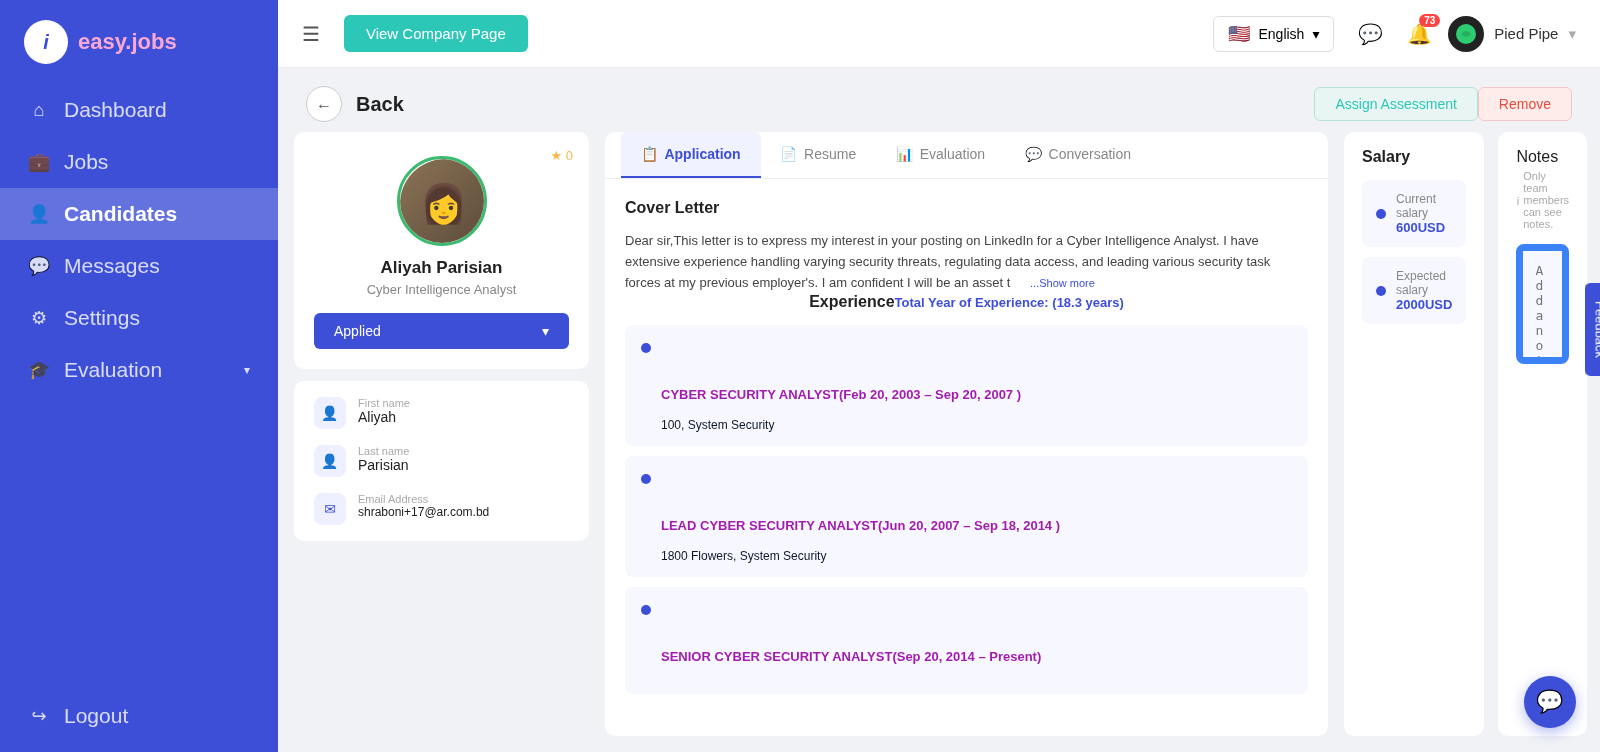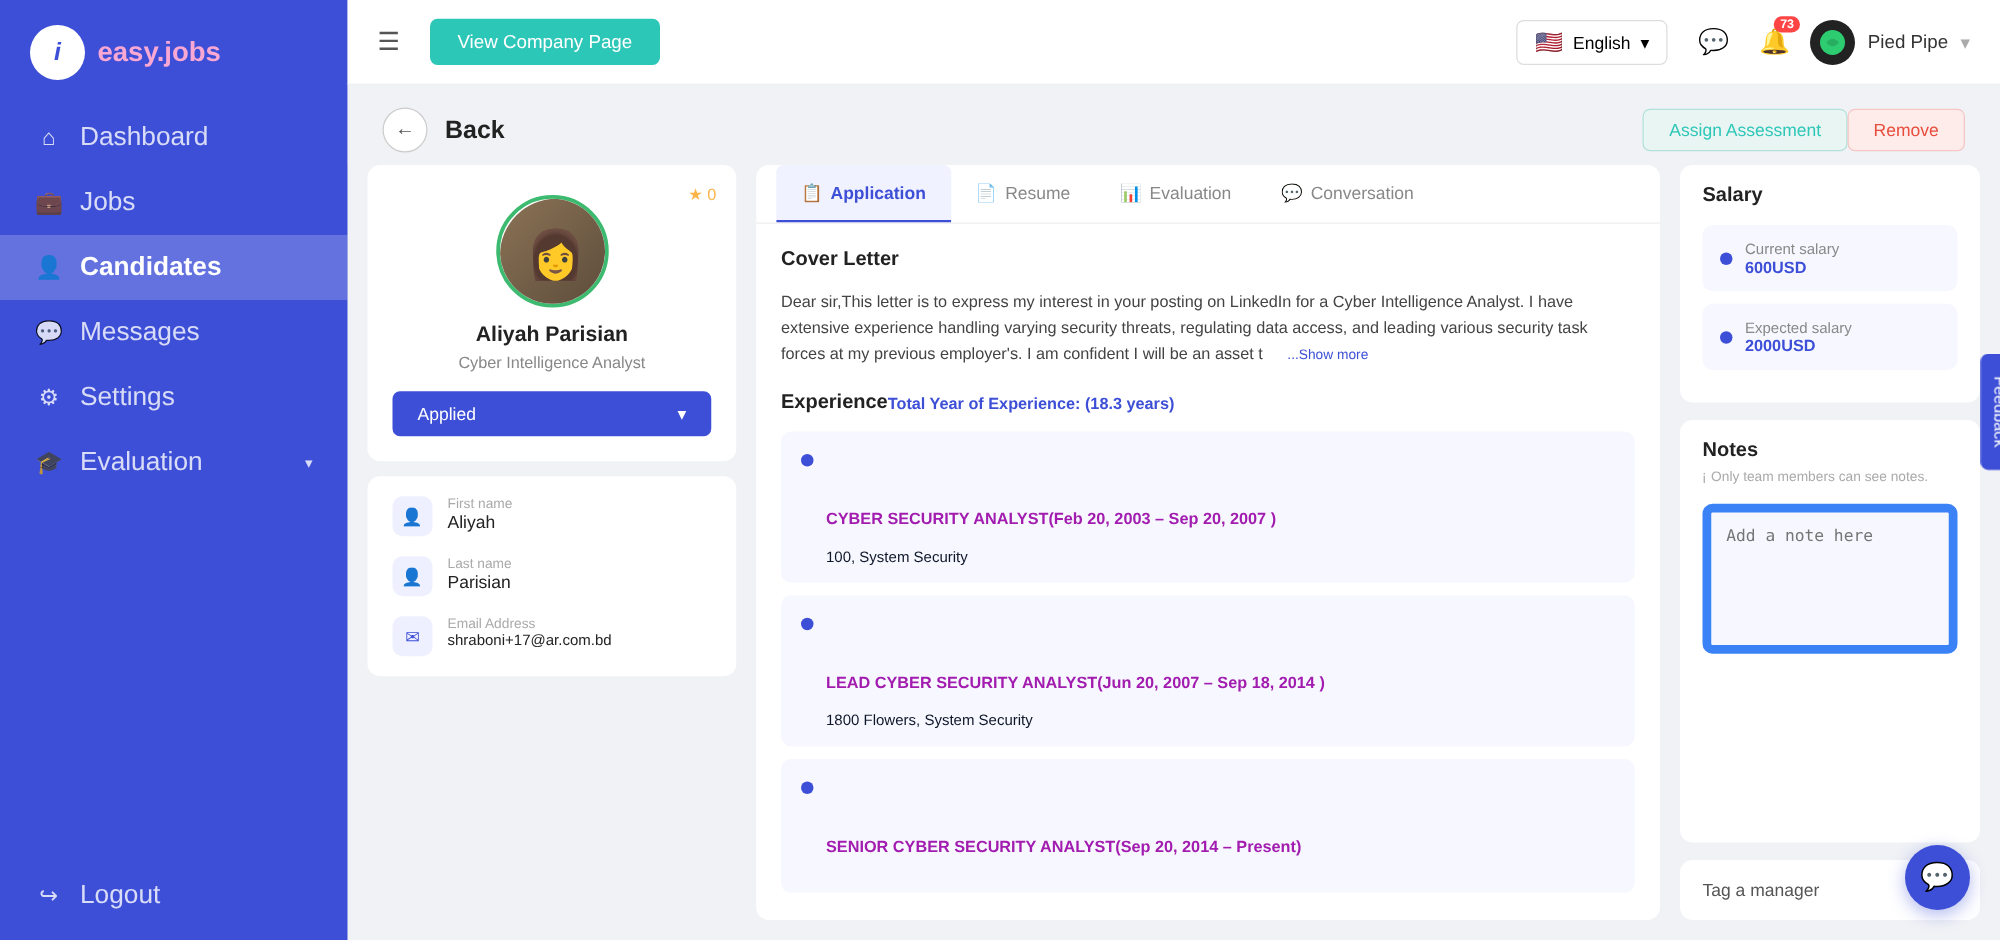--- a/index.html
+++ b/index.html
@@ -221,58 +221,58 @@
       border-bottom: 2px solid transparent;
     }
     .tab.active { color: #3d4fd7; border-bottom: 2px solid #3d4fd7; font-weight: 600; background: #f0f2ff; border-radius: 6px 6px 0 0; }
     .center-body { flex: 1; overflow-y: auto; padding: 20px; }
 
     .section-title { font-size: 16px; font-weight: 600; color: #222; margin-bottom: 14px; }
     .cover-letter-text { font-size: 13px; color: #444; line-height: 1.6; }
     .show-more { color: #3d4fd7; font-size: 11px; cursor: pointer; margin-left: 16px; }
 
     .experience-header {
-      display: flex; align-items: center; justify-content: flex-start;
-      margin-top: 20px; margin-bottom: 14px;
+      display: flex; align-items: center; justify-content: center;
+      margin-bottom: 14px;
     }
     .exp-years { font-size: 13px; color: #555; }
     .exp-years span { color: #3d4fd7; font-weight: 600; }
 
     .exp-item {
       background: #f7f8ff; border-radius: 8px;
       padding: 14px 16px; margin-bottom: 10px;
       display: flex; align-items: flex-start; gap: 10px;
     }
     .exp-dot { width: 10px; height: 10px; border-radius: 50%; background: #3d4fd7; margin-top: 4px; flex-shrink: 0; }
     .exp-job-title { font-size: 13px; font-weight: 600; color: #a21caf; margin-top: 48px; }
     .exp-company { font-size: 12px; color: #0f172a; margin-top: 16px; }
 
     
     .right-panel {
       width: 240px; min-width: 240px;
-      display: flex; flex-direction: column; gap: 14px;
+      display: flex; flex-direction: row; gap: 14px;
     }
     .salary-card {
       background: white; border-radius: 10px; padding: 16px 18px;
     }
     .salary-title { font-size: 16px; font-weight: 600; color: #222; margin-bottom: 14px; }
     .salary-row {
       background: #f7f8ff; border-radius: 8px; padding: 12px 14px;
       margin-bottom: 10px;
       display: flex; align-items: center; gap: 10px;
     }
     .salary-dot { width: 10px; height: 10px; border-radius: 50%; background: #3d4fd7; flex-shrink: 0; }
     .salary-label { font-size: 12px; color: #888; }
     .salary-value { font-size: 13px; color: #3d4fd7; font-weight: 600; }
 
     .notes-card {
       background: white; border-radius: 10px; padding: 16px 18px;
       flex: 1;
     }
-    .notes-title { font-size: 16px; font-weight: 700; color: #222; margin-bottom: 4px; }
+    .notes-title { font-size: 16px; font-weight: 400; color: #222; margin-bottom: 4px; }
     .notes-sub { font-size: 11px; color: #aaa; margin-bottom: 14px; display: flex; align-items: center; gap: 4px; }
     .note-input {
       width: 100%; background: #f7f8ff; border: 7px solid #3b82f6;
       border-radius: 8px; padding: 12px; font-size: 13px;
       color: #aaa; min-height: 120px; resize: none; outline: none;
     }
 
     .tag-manager {
       background: white; border-radius: 10px; padding: 14px 18px;
       display: flex; align-items: center; justify-content: space-between;

